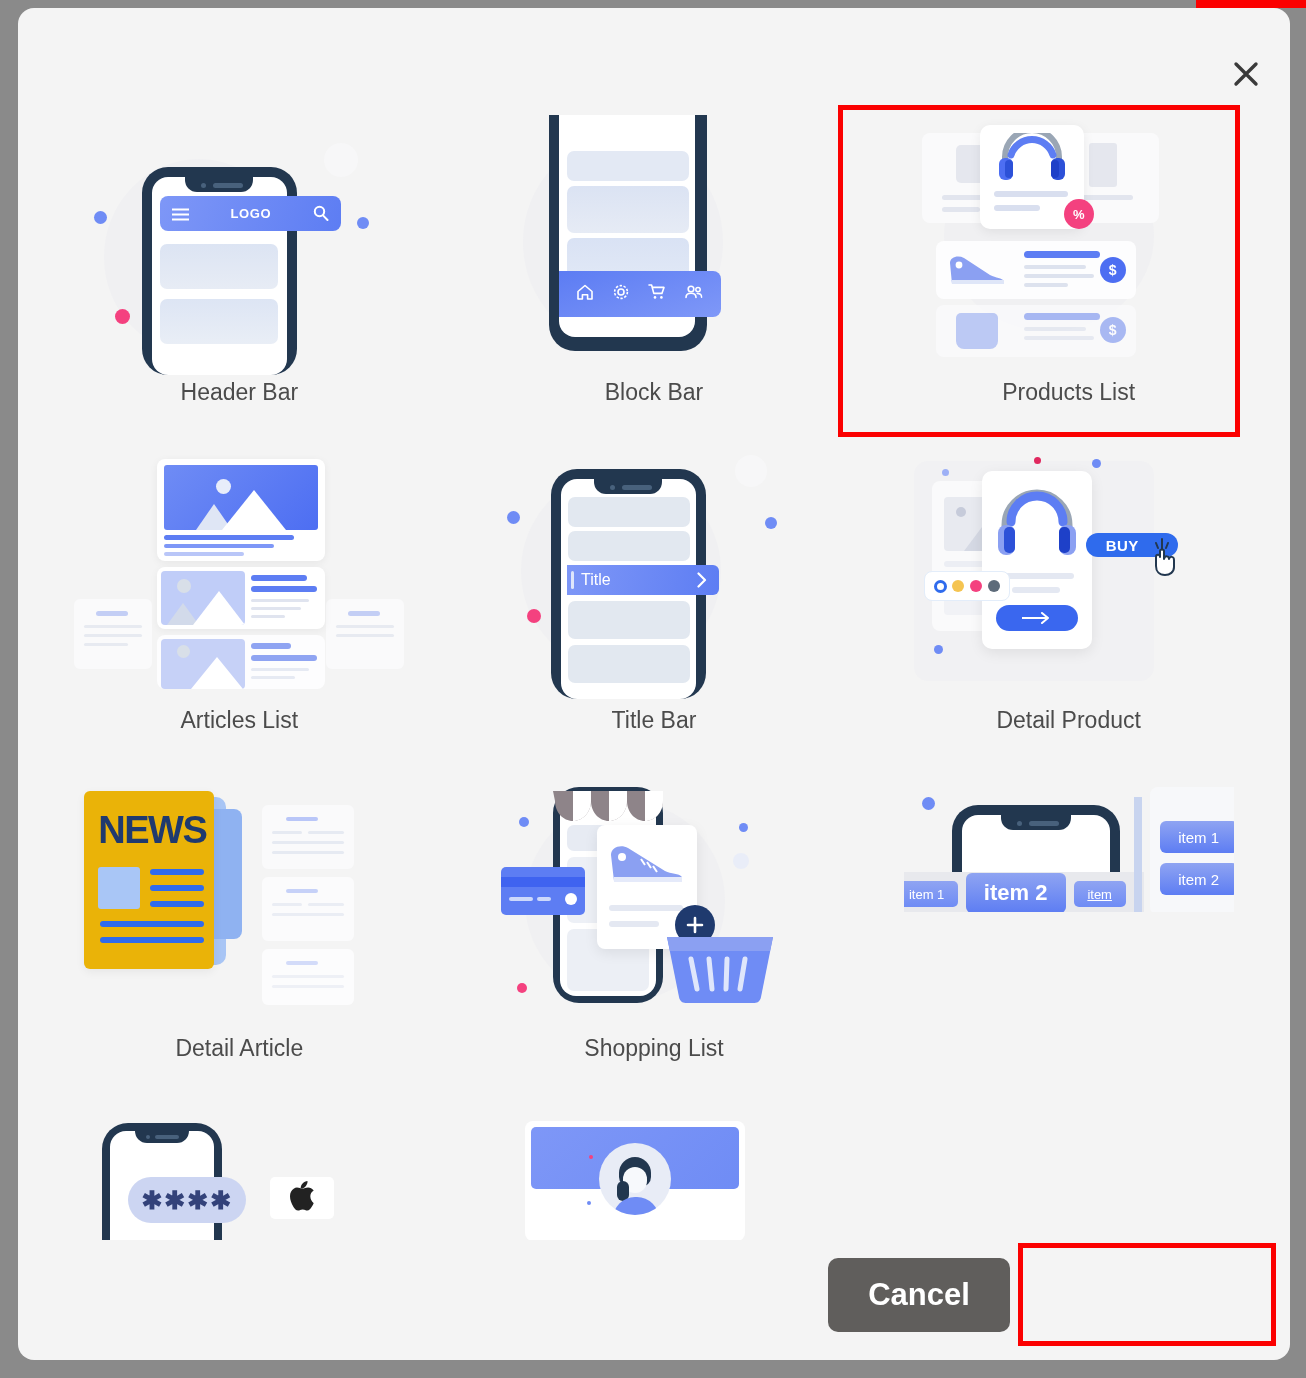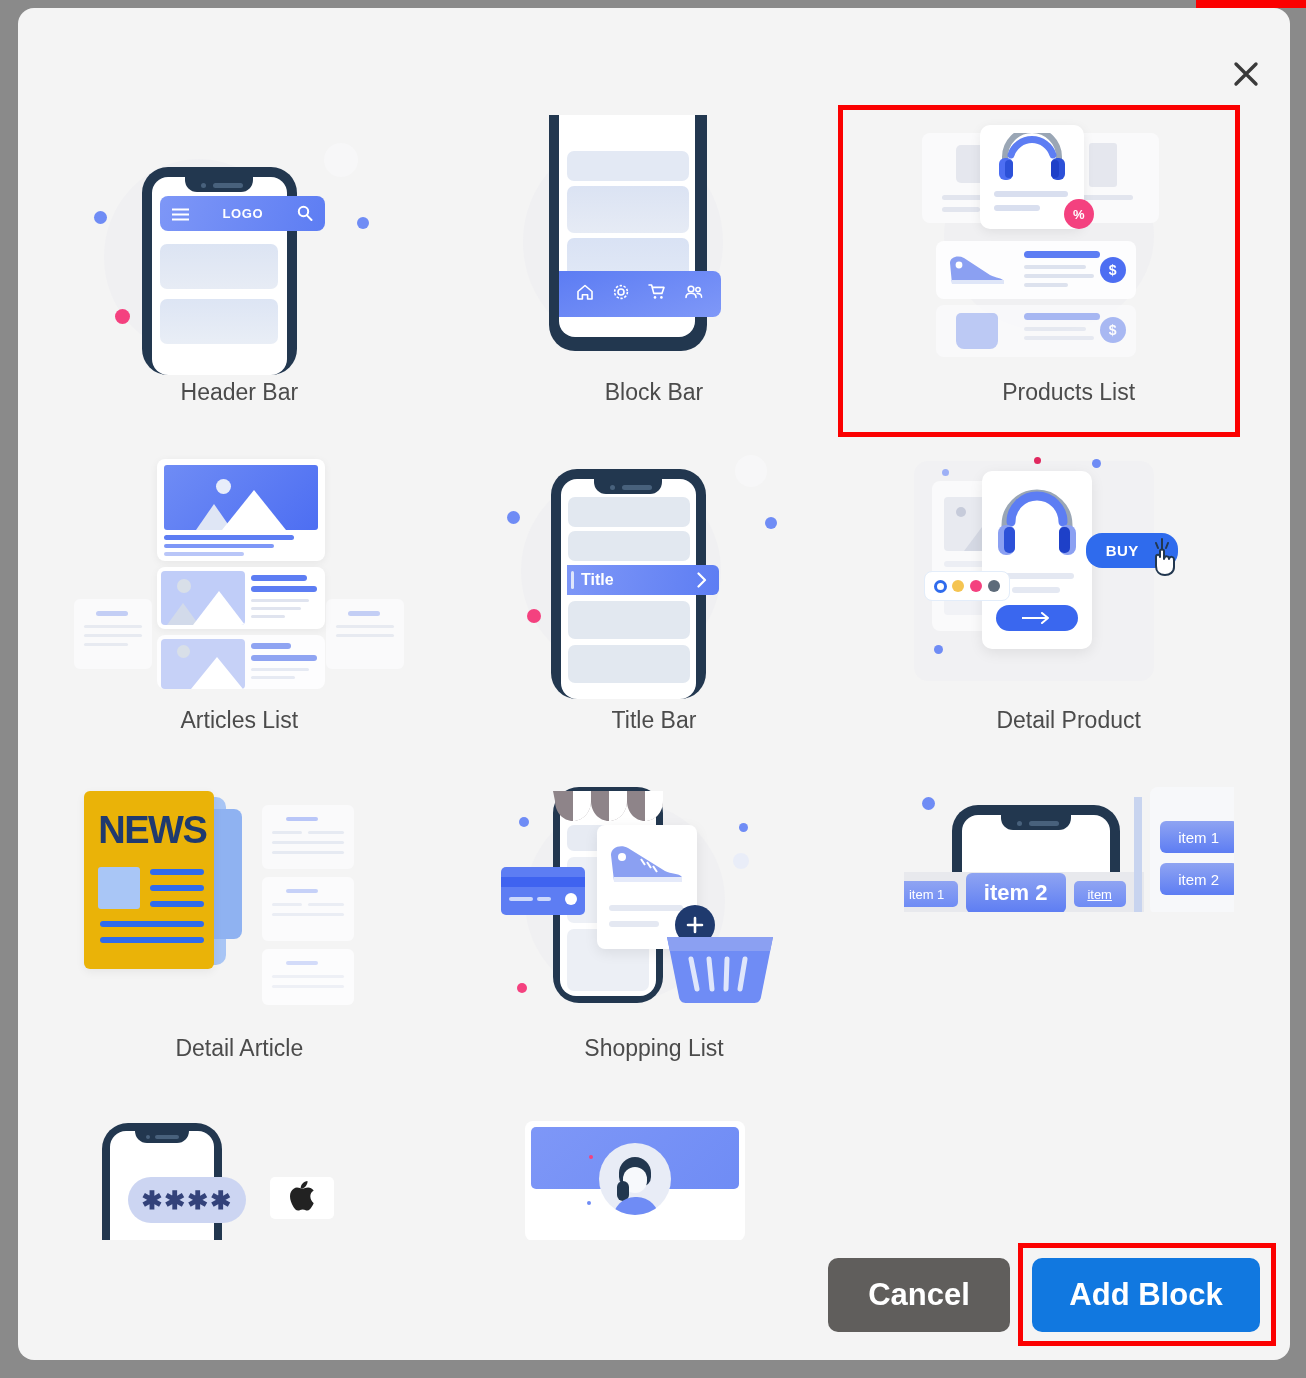--- a/index.html
+++ b/index.html
@@ -127,21 +127,21 @@
         <div class="blob" style="left:250px;top:22px;width:34px;height:34px;background:#f7f7f8;"></div>
         <div class="dotc" style="left:20px;top:90px;width:13px;height:13px;background:#6f8cf5;"></div>
         <div class="dotc" style="left:283px;top:96px;width:12px;height:12px;background:#6f8cf5;"></div>
         <div class="dotc" style="left:41px;top:188px;width:15px;height:15px;background:#f4417f;"></div>
         <div class="ph-body" style="left:68px;top:46px;width:155px;height:208px;"></div>
         <div class="ph-screen" style="left:78px;top:56px;width:135px;height:198px;"></div>
         <div class="notch" style="left:calc(78px + 67px);top:56px;width:68px;height:15px;">
             <span class="dot"></span>
             <span class="bar"></span>
           </div>
-        <div style="position:absolute;left:86px;top:75px;width:165px;height:35px;border-radius:8px;background:linear-gradient(110deg,#7e97f7,#5d7df3);display:flex;align-items:center;">
+        <div style="position:absolute;left:86px;top:75px;width:181px;height:35px;border-radius:8px;background:linear-gradient(110deg,#7e97f7,#5d7df3);display:flex;align-items:center;">
           <span style="position:absolute;left:12px;top:11px;width:17px;">
             <svg width="17" height="13" viewBox="0 0 17 13">
                 <path d="M0 1.5h17M0 6.5h17M0 11.5h17" stroke="#fff" stroke-width="2.2" stroke-linecap="round"></path>
               </svg>
           </span>
           <span style="position:absolute;left:50%;transform:translateX(-50%);color:#fff;font-size:13px;font-weight:bold;letter-spacing:0.6px;">LOGO</span>
           <span style="position:absolute;right:12px;top:9px;">
             <svg width="16" height="16" viewBox="0 0 16 16">
                 <circle cx="6.5" cy="6.5" r="4.7" fill="none" stroke="#fff" stroke-width="2"></circle>
                 <path d="M10 10.4L14.5 15" stroke="#fff" stroke-width="2" stroke-linecap="round"></path>
@@ -295,21 +295,21 @@
         <div class="ph-body" style="left:62px;top:20px;width:155px;height:230px;"></div>
         <div class="ph-screen" style="left:72px;top:30px;width:135px;height:220px;"></div>
         <div class="notch" style="left:calc(72px + 67px);top:30px;width:68px;height:15px;">
             <span class="dot"></span>
             <span class="bar"></span>
           </div>
         <div class="sk" style="left:79px;top:48px;width:122px;height:30px;"></div>
         <div class="sk" style="left:79px;top:82px;width:122px;height:30px;"></div>
         <div style="position:absolute;left:78px;top:116px;width:152px;height:30px;border-radius:0 6px 6px 0;background:linear-gradient(100deg,#7e97f7,#5d7df3);display:flex;align-items:center;">
           <span style="position:absolute;left:4px;top:6px;width:3px;height:18px;border-radius:2px;background:#dfe6fb;"></span>
-          <span style="position:absolute;left:14px;color:#fff;font-size:16px;font-weight:bold;">Title</span>
+          <span style="position:absolute;left:14px;color:#fff;font-size:16px;font-weight:normal;">Title</span>
           <span style="position:absolute;right:12px;top:7px;">
             <svg width="10" height="16" viewBox="0 0 10 16">
                 <path d="M1.5 1.5 L8 8 L1.5 14.5" fill="none" stroke="#fff" stroke-width="2.2" stroke-linecap="round" stroke-linejoin="round"></path>
               </svg>
           </span>
         </div>
         <div class="sk" style="left:79px;top:152px;width:122px;height:38px;"></div>
         <div class="sk" style="left:79px;top:196px;width:122px;height:38px;"></div>
       </div>
       <div class="card-label">Title Bar</div>
@@ -346,21 +346,21 @@
                 <path d="M0 6h26M20 1l6 5-6 5" fill="none" stroke="#fff" stroke-width="2" stroke-linecap="round" stroke-linejoin="round"></path>
               </svg>
           </div>
         </div>
         <div style="position:absolute;left:20px;top:122px;width:86px;height:30px;background:#fff;border:1.5px solid #e3edfa;border-radius:8px;display:flex;align-items:center;justify-content:space-around;padding:0 6px;">
           <span style="width:13px;height:13px;border-radius:50%;border:3px solid #2f6bed;"></span>
           <span style="width:12px;height:12px;border-radius:50%;background:#f5c451;"></span>
           <span style="width:12px;height:12px;border-radius:50%;background:#f4417f;"></span>
           <span style="width:12px;height:12px;border-radius:50%;background:#5d6b7a;"></span>
         </div>
-        <div style="position:absolute;left:182px;top:84px;width:92px;height:35px;border-radius:16px;background:#2f6bed;display:flex;align-items:center;">
+        <div style="position:absolute;left:182px;top:84px;width:92px;height:24px;border-radius:16px;background:#2f6bed;display:flex;align-items:center;">
           <span style="position:absolute;left:20px;color:#fff;font-size:15px;font-weight:bold;letter-spacing:0.5px;">BUY</span>
         </div>
         <span style="position:absolute;left:246px;top:86px;">
           <svg width="34" height="44" viewBox="0 0 34 44">
             <path d="M12 4v16M6 8l2 5M18 8l-2 5" stroke="#22374f" stroke-width="2" stroke-linecap="round"></path>
             <path d="M10 16c0-2 4-2 4 0v8c1-4 5-3 5 0 1-3 5-3 5 1v7c0 5-4 8-9 8-6 0-9-4-9-9v-9c0-3 4-3 4 0z" fill="#fff" stroke="#22374f" stroke-width="2" stroke-linejoin="round"></path>
           </svg>
         </span>
       </div>
       <div class="card-label">Detail Product</div>
@@ -503,20 +503,19 @@
         </div>
         <div class="dotc" style="left:100px;top:50px;width:4px;height:4px;background:#f4417f;"></div>
         <div class="dotc" style="left:98px;top:96px;width:4px;height:4px;background:#6f8cf5;"></div>
       </div>
     </div>
 
   </div>
 
   <div class="footer">
     <button class="btn btn-cancel">Cancel</button>
-    <button class="btn btn-add">Add Block</button>
   </div>
 
 </div>
 
 <div class="annot annot-slide"></div>
 <div class="annot annot-addblock"></div>
 <div class="annot-topstrip"></div>
 
 </body></html>

